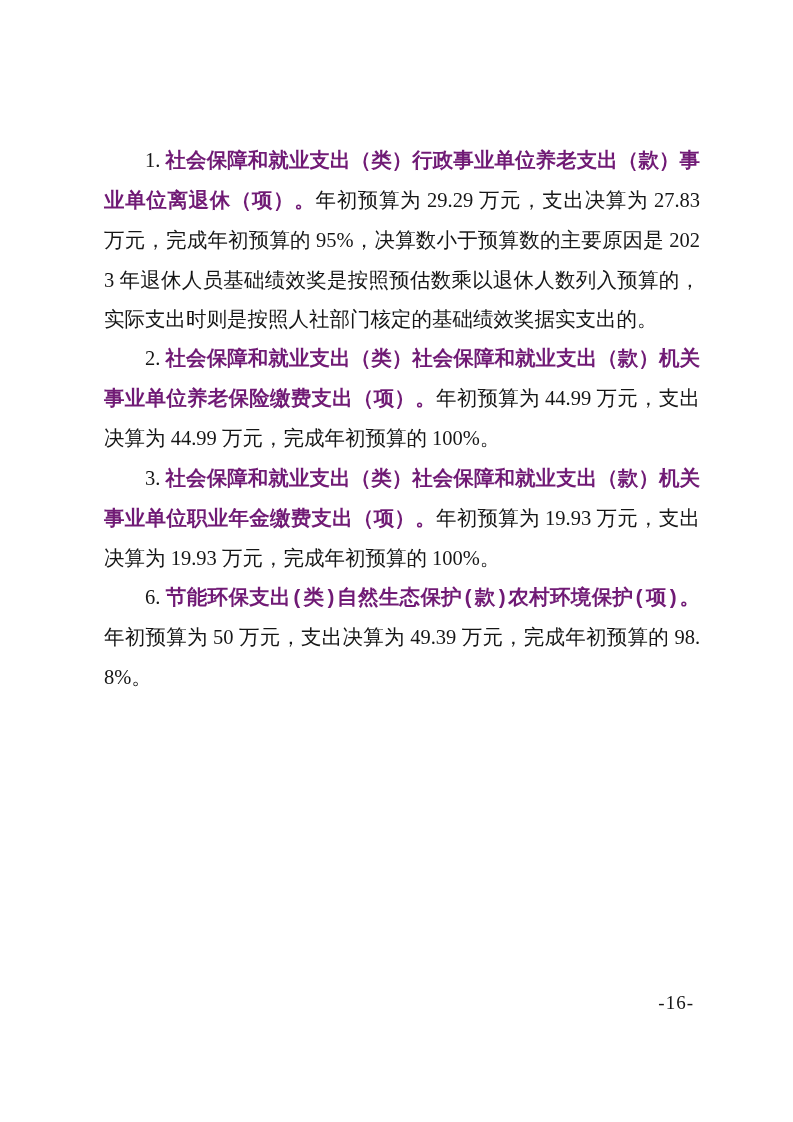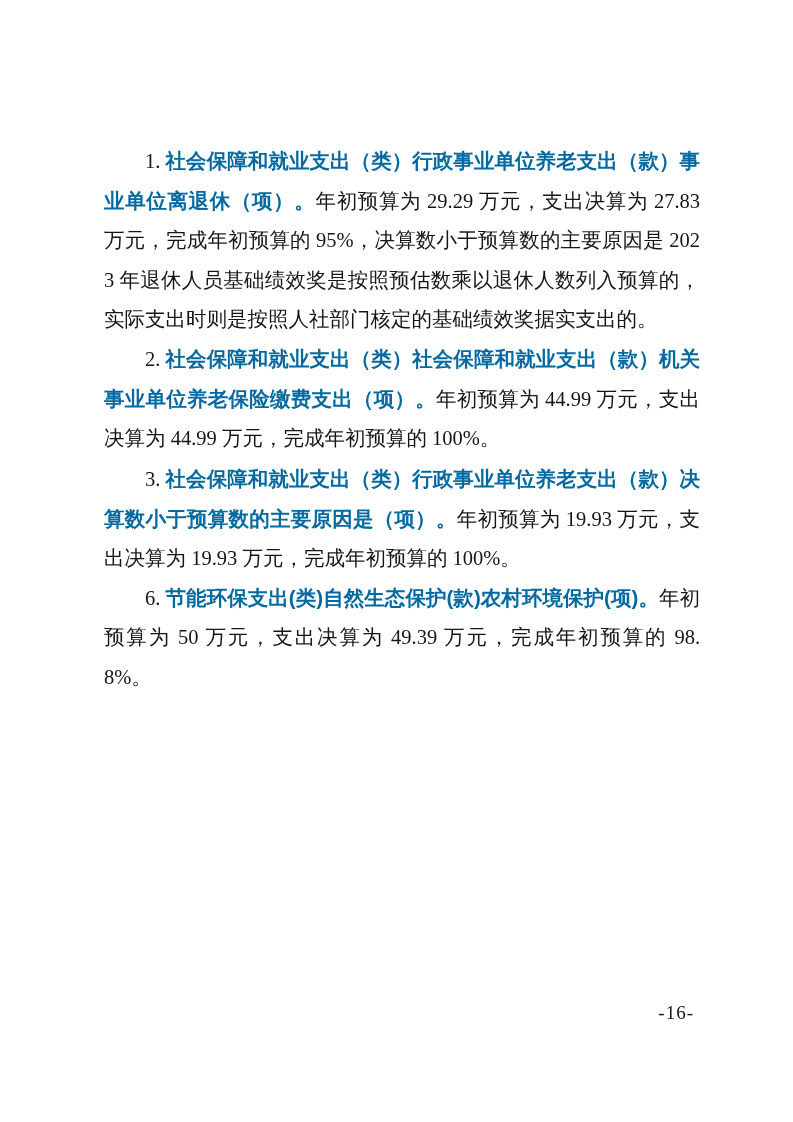--- a/index.html
+++ b/index.html
@@ -35,42 +35,41 @@
     line-height: 39.2px;
     color: #161616;
     font-family: "Liberation Serif", serif;
     word-break: break-all;
   }
   .para .num {
     font-family: "Liberation Serif", serif;
     font-weight: 400;
   }
   .para .title {
-    font-family: Liberation Sans, sans-serif;
+    font-family: Liberation Mono, monospace;
     font-weight: 700;
-    color: #0369a1;
+    color: #701a75;
   }
   .para .body-text {
     font-weight: 400;
   }
   .page-number {
     position: absolute;
     top: 992px;
     right: 99px;
     font-size: 19px;
     letter-spacing: 1px;
     color: #161616;
     font-family: "Liberation Serif", serif;
-    margin-top: 10px;
   }
 </style>
 </head>
 <body>
 
 <div class="page">
   <div class="content" id="paragraphs">
       <p class="para"><span class="num">1. </span><span class="title">社会保障和就业支出（类）行政事业单位养老支出（款）事业单位离退休（项）。</span><span class="body-text">年初预算为 29.29 万元，支出决算为 27.83 万元，完成年初预算的 95%，决算数小于预算数的主要原因是 2023 年退休人员基础绩效奖是按照预估数乘以退休人数列入预算的，实际支出时则是按照人社部门核定的基础绩效奖据实支出的。</span></p>
       <p class="para"><span class="num">2. </span><span class="title">社会保障和就业支出（类）社会保障和就业支出（款）机关事业单位养老保险缴费支出（项）。</span><span class="body-text">年初预算为 44.99 万元，支出决算为 44.99 万元，完成年初预算的 100%。</span></p>
-      <p class="para"><span class="num">3. </span><span class="title">社会保障和就业支出（类）行政事业单位养老支出（款）决算数小于预算数的主要原因是（项）。</span><span class="body-text">年初预算为 19.93 万元，支出决算为 19.93 万元，完成年初预算的 100%。</span></p>
+      <p class="para"><span class="num">3. </span><span class="title">社会保障和就业支出（类）社会保障和就业支出（款）机关事业单位职业年金缴费支出（项）。</span><span class="body-text">年初预算为 19.93 万元，支出决算为 19.93 万元，完成年初预算的 100%。</span></p>
       <p class="para"><span class="num">6. </span><span class="title">节能环保支出(类)自然生态保护(款)农村环境保护(项)。</span><span class="body-text">年初预算为 50 万元，支出决算为 49.39 万元，完成年初预算的 98.8%。</span></p>
     </div>
   <div class="page-number">-16-</div>
 </div>
 
 </body></html>

